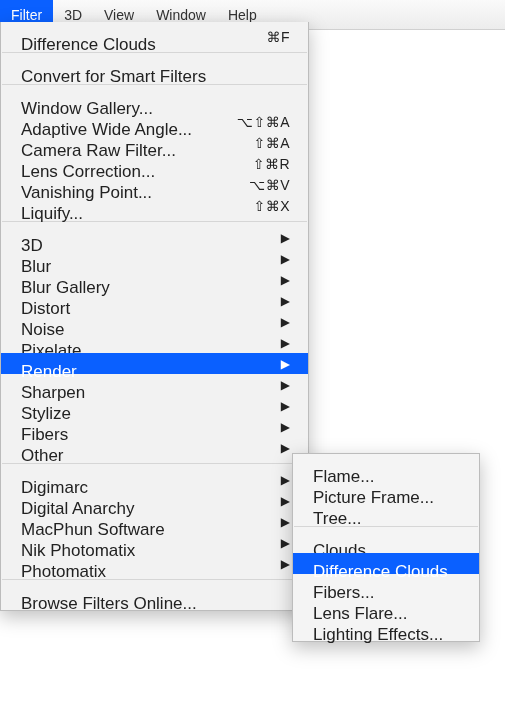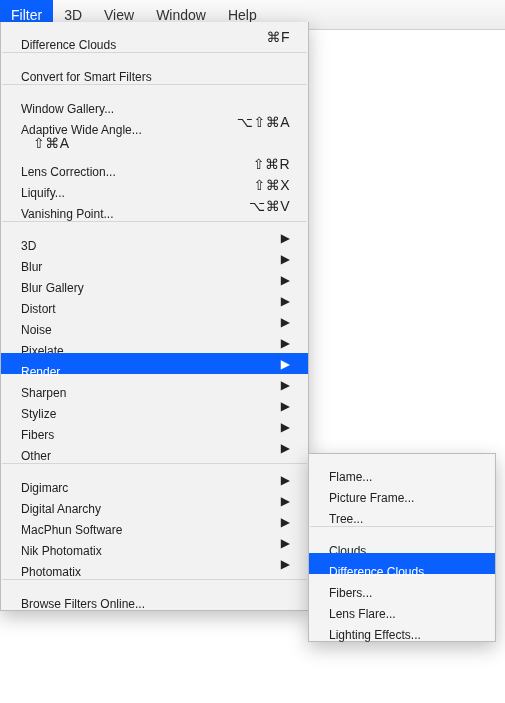--- a/index.html
+++ b/index.html
@@ -50,21 +50,21 @@
   color: #222;
   cursor: default;
   position: relative;
 }
 .menu-row.selected {
   background: #0a60ff;
   color: #fff;
 }
 .menu-label {
   flex: 1;
-  font-size: 12px;
+  font-size: 17px;
   white-space: nowrap;
   margin-top: 16px;
 }
 .menu-shortcut {
   font-size: 14px;
   text-align: right;
   margin-left: 12px;
   letter-spacing: 0.5px;
 }
 .menu-arrow {
@@ -74,21 +74,21 @@
 }
 .menu-row.selected .menu-arrow { color: #fff; }
 .sep {
   height: 1px;
   margin: 5px 1px;
   background: #d6d6d6;
 }
 .submenu {
   position: absolute;
   top: 453px;
-  left: 308px;
+  left: 292px;
   width: 188px;
   background: #f4f4f4;
   border: 1px solid #bcbcbc;
   box-shadow: 0 6px 18px rgba(0,0,0,0.25);
   padding: 4px 0;
 }
 .submenu .menu-row {
   padding: 0 16px 0 20px;
   height: 21px;
 }
@@ -125,34 +125,35 @@
     </div>
     <div class="sep"></div>
     <div class="menu-row">
       <span class="menu-label">Window Gallery...</span>
     </div>
     <div class="menu-row">
       <span class="menu-label">Adaptive Wide Angle...</span>
       <span class="menu-shortcut">⌥⇧⌘A</span>
     </div>
     <div class="menu-row">
+      <span class="menu-label">Camera Raw Filter...</span>
       <span class="menu-shortcut">⇧⌘A</span>
     </div>
     <div class="menu-row">
       <span class="menu-label">Lens Correction...</span>
       <span class="menu-shortcut">⇧⌘R</span>
     </div>
     <div class="menu-row">
+      <span class="menu-label">Vanishing Point...</span>
+      <span class="menu-shortcut">⌥⌘V</span>
+    </div>
+    <div class="menu-row">
       <span class="menu-label">Liquify...</span>
       <span class="menu-shortcut">⇧⌘X</span>
     </div>
-    <div class="menu-row">
-      <span class="menu-label">Vanishing Point...</span>
-      <span class="menu-shortcut">⌥⌘V</span>
-    </div>
     <div class="sep"></div>
     <div class="menu-row">
       <span class="menu-label">3D</span>
       <span class="menu-arrow">▶</span>
     </div>
     <div class="menu-row">
       <span class="menu-label">Blur</span>
       <span class="menu-arrow">▶</span>
     </div>
     <div class="menu-row">

